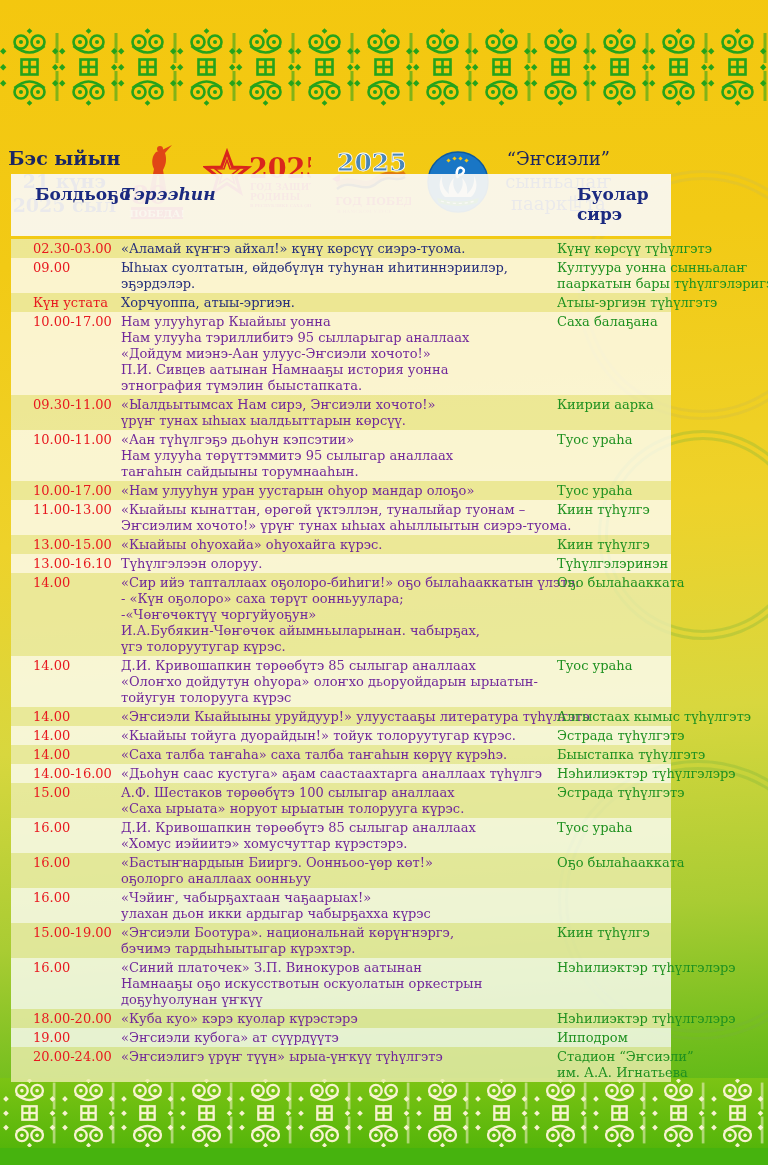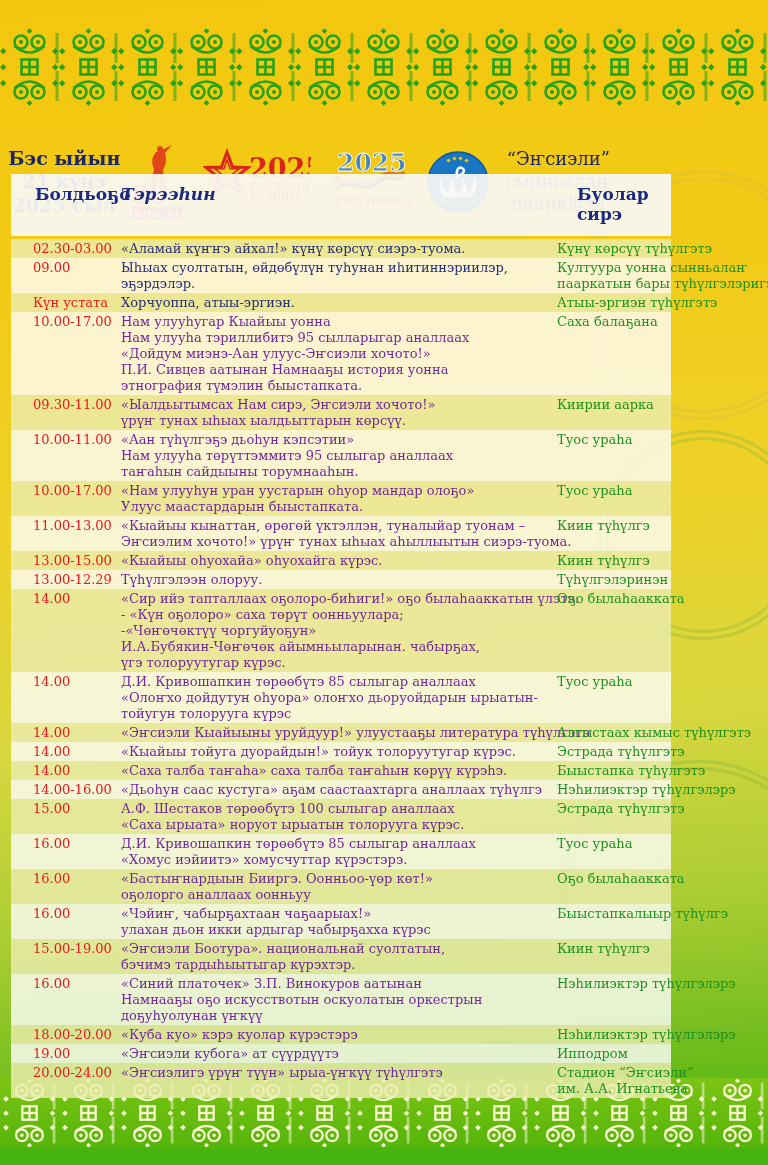--- a/index.html
+++ b/index.html
@@ -935,21 +935,20 @@
           <div class="line">таҥаһын сайдыыны торумнааһын.</div>
         </div>
         <div class="c-place">
           <div class="line">Туос ураһа</div>
         </div>
       </div>
       <div class="row hl">
         <div class="c-time">10.00-17.00</div>
         <div class="c-event ink-purple">
           <div class="line">«Нам улууһун уран уустарын оһуор мандар олоҕо»</div>
-          <div class="line">Улуус маастардарын быыстапката.</div>
         </div>
         <div class="c-place">
           <div class="line">Туос ураһа</div>
         </div>
       </div>
       <div class="row plain">
         <div class="c-time">11.00-13.00</div>
         <div class="c-event ink-purple">
           <div class="line">«Кыайыы кынаттан, өрөгөй үктэллэн, туналыйар туонам –</div>
           <div class="line">Эҥсиэлим хочото!» үрүҥ тунах ыһыах аһыллыытын сиэрэ-туома.</div>
@@ -961,21 +960,21 @@
       <div class="row hl">
         <div class="c-time">13.00-15.00</div>
         <div class="c-event ink-purple">
           <div class="line">«Кыайыы оһуохайа» оһуохайга күрэс.</div>
         </div>
         <div class="c-place">
           <div class="line">Киин түһүлгэ</div>
         </div>
       </div>
       <div class="row plain">
-        <div class="c-time">13.00-12.29</div>
+        <div class="c-time">13.00-16.10</div>
         <div class="c-event ink-purple">
           <div class="line">Түһүлгэлээн олоруу.</div>
         </div>
         <div class="c-place">
           <div class="line">Түһүлгэлэринэн</div>
         </div>
       </div>
       <div class="row hl">
         <div class="c-time">14.00</div>
         <div class="c-event ink-purple">
@@ -1065,28 +1064,25 @@
         <div class="c-place">
           <div class="line">Оҕо былаһаакката</div>
         </div>
       </div>
       <div class="row plain">
         <div class="c-time">16.00</div>
         <div class="c-event ink-purple">
           <div class="line">«Чэйиҥ, чабырҕахтаан чаҕаарыах!»</div>
           <div class="line">улахан дьон икки ардыгар чабырҕахха күрэс</div>
         </div>
-        <div class="c-place">
-          <div class="line">Быыстапкалыыр түһүлгэ</div>
-        </div>
       </div>
       <div class="row hl">
         <div class="c-time">15.00-19.00</div>
         <div class="c-event ink-purple">
-          <div class="line">«Эҥсиэли Боотура». национальнай суолтатын,</div>
+          <div class="line">«Эҥсиэли Боотура». национальнай көрүҥнэргэ,</div>
           <div class="line">бэчимэ тардыһыытыгар күрэхтэр.</div>
         </div>
         <div class="c-place">
           <div class="line">Киин түһүлгэ</div>
         </div>
       </div>
       <div class="row plain">
         <div class="c-time">16.00</div>
         <div class="c-event ink-purple">
           <div class="line">«Синий платочек» З.П. Винокуров аатынан</div>

